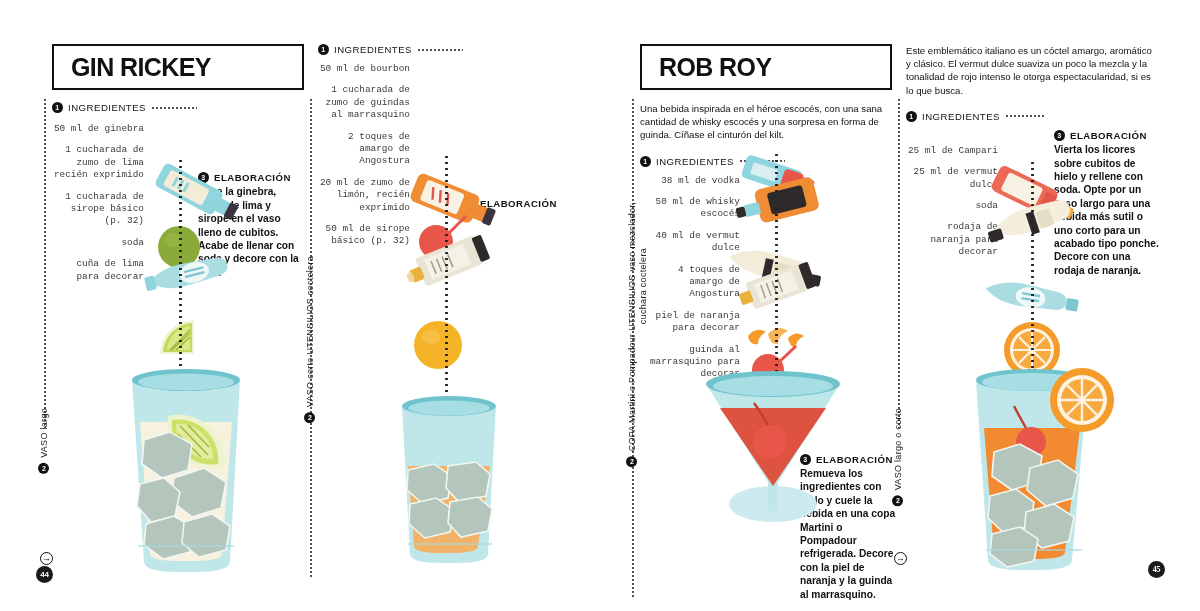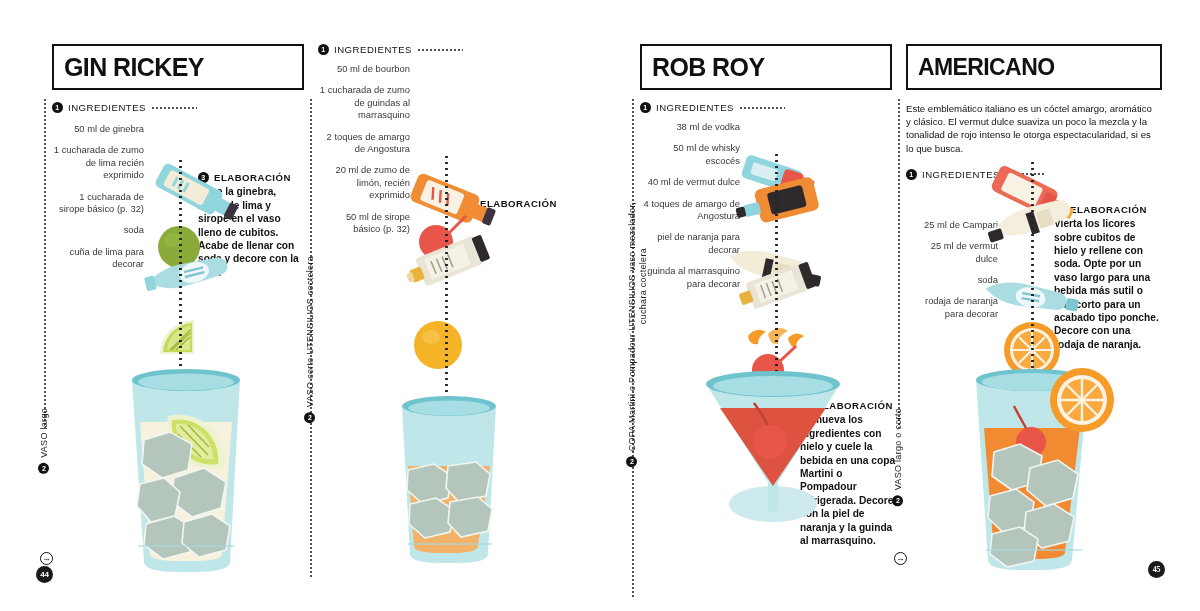--- a/index.html
+++ b/index.html
@@ -32,21 +32,21 @@
     position: absolute; top: 44px; height: 545px;
   }
   .recipe.c0 { left: 52px;  width: 252px; }
   .recipe.c1 { left: 318px; width: 252px; }
   .recipe.c2 { left: 640px; width: 252px; }
   .recipe.c3 { left: 906px; width: 256px; }
 
   
   .title-box {
     border: 2.5px solid #111; height: 46px;
-    display: flex; align-items: center; padding-left: 10px;
+    display: flex; align-items: center; padding-left: 17px;
     margin-bottom: 12px;
   }
   .title-box h1 {
     font-size: 25px; font-weight: bold; letter-spacing: -0.6px;
     color: #111; line-height: 1; white-space: nowrap;
   }
   .recipe.c3 .title-box h1 { font-size: 23px; }
 
   
   .intro {
@@ -73,21 +73,21 @@
     opacity: .85;
   }
 
   
   .body-grid { position: relative; }
 
   .ingredients {
     font-size: 9.4px; line-height: 12.4px; color: #3a3a3a;
     text-align: right; width: 92px;
   }
-  .ingredients .ing { margin-bottom: 9px; }
+  .ingredients .ing { margin-bottom: 9px; font-family: Liberation Mono, monospace; }
 
   .elab {
     font-size: 10.2px; line-height: 13.4px; color: #111; font-weight: 600;
   }
   .elab .sec-head { margin-bottom: 1px; }
 
   
   .vlabel {
     position: absolute;
     writing-mode: vertical-rl; transform: rotate(180deg);
@@ -305,20 +305,21 @@
     <div class="vlabel" style="left:-14px; top:212px;">
       <span class="badge">2</span>
       <span class="vcaps">VASO corto UTENSILIOS coctelera</span>
     </div>
   </div>
 
   <div class="recipe c2">
     <div class="title-box">
       <h1>ROB ROY</h1>
     </div>
+    <div class="intro">Una bebida inspirada en el héroe escocés, con una sana cantidad de whisky escocés y una sorpresa en forma de guinda. Cíñase el cinturón del kilt.</div>
     <div class="sec-head">
       <span class="badge">1</span>
       <span>INGREDIENTES</span>
       <span class="dotleader" style="max-width:46px"></span>
     </div>
     <div class="body-grid">
       <div class="ingredients" style="margin-top:8px; width:100px">
         <div class="ing">38 ml de vodka</div>
         <div class="ing">50 ml de whisky escocés</div>
         <div class="ing">40 ml de vermut dulce</div>
@@ -401,31 +402,28 @@
     <div class="vlabel" style="left:-14px; top:158px;">
       <span class="badge">2</span>
       <span class="vcaps">COPA Martini o Pompadour UTENSILIOS vaso mezclador,</span>
     </div>
     <div class="vlabel" style="left:-2px; top:204px;">
       <span class="vcaps">cuchara coctelera</span>
     </div>
   </div>
 
   <div class="recipe c3">
-    <div class="title-box">
-      <h1>AMERICANO</h1>
-    </div>
     <div class="intro">Este emblemático italiano es un cóctel amargo, aromático y clásico. El vermut dulce suaviza un poco la mezcla y la tonalidad de rojo intenso le otorga espectacularidad, si es lo que busca.</div>
     <div class="sec-head">
       <span class="badge">1</span>
       <span>INGREDIENTES</span>
       <span class="dotleader" style="max-width:40px"></span>
     </div>
     <div class="body-grid">
-      <div class="ingredients" style="margin-top:39px">
+      <div class="ingredients" style="margin-top:23px">
         <div class="ing">25 ml de Campari</div>
         <div class="ing">25 ml de vermut dulce</div>
         <div class="ing">soda</div>
         <div class="ing">rodaja de naranja para decorar</div>
       </div>
       <div class="elab" style="position:absolute; left:148px; top:-16px; width:106px;">
         <div class="sec-head">
           <span class="badge">3</span>
           <span>ELABORACIÓN</span>
         </div>

